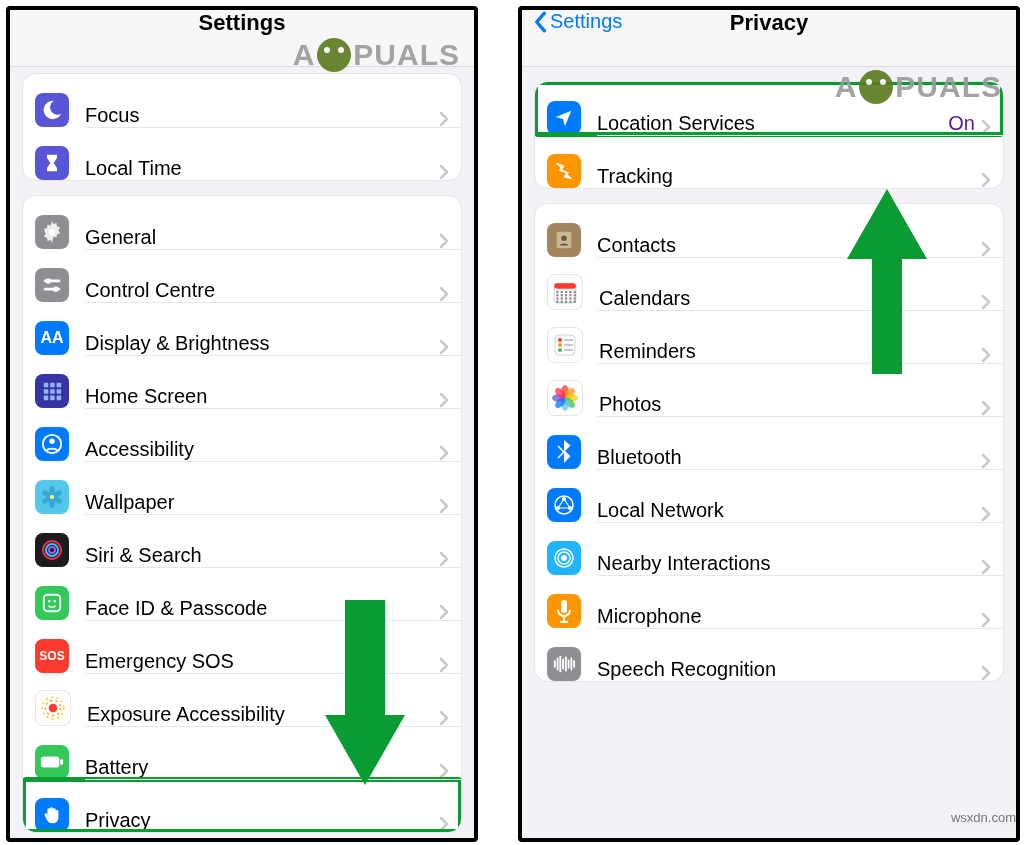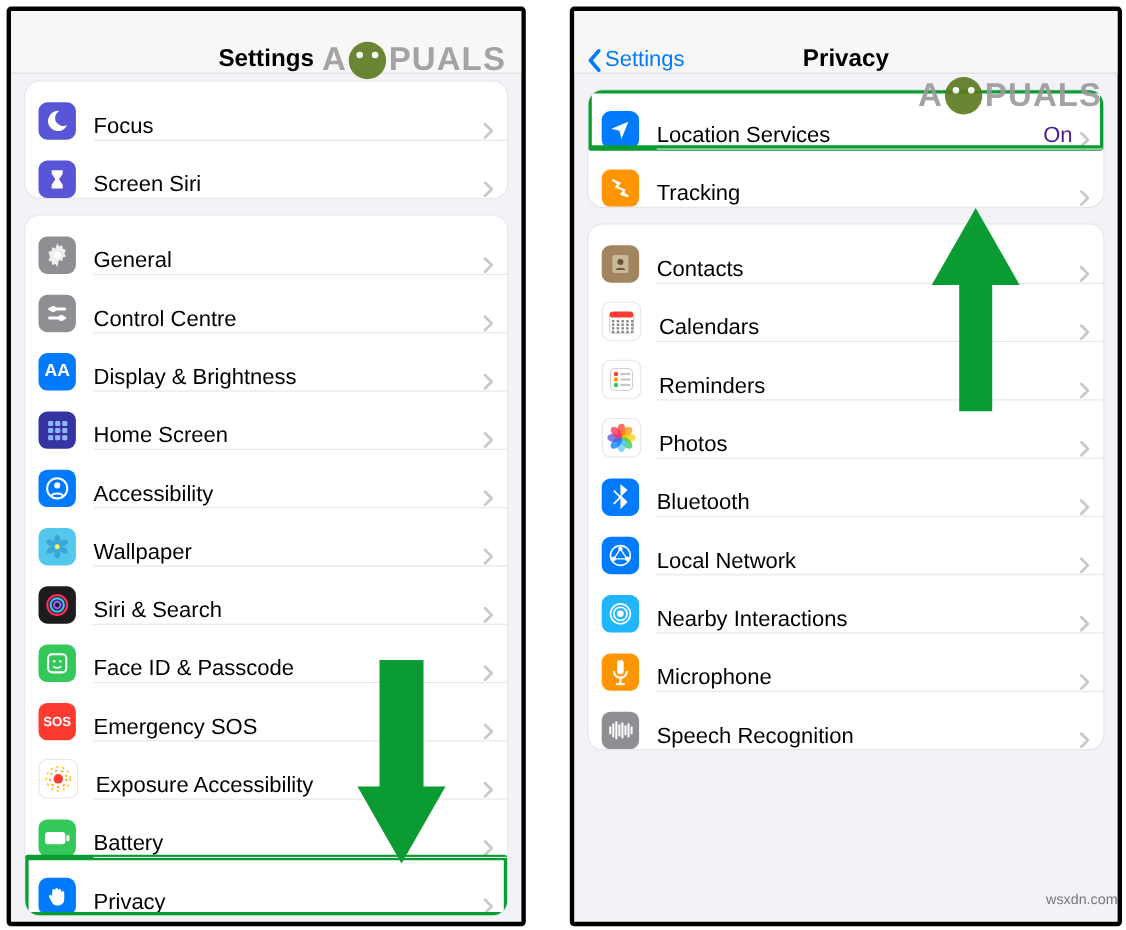--- a/index.html
+++ b/index.html
@@ -1,20 +1,20 @@
 <!DOCTYPE html>
 <html><head>
 <meta charset="utf-8">
 <style>
   html,body{margin:0;padding:0;width:1024px;height:845px;background:#fff;font-family:-apple-system,"Helvetica Neue",Arial,sans-serif;color:#000;overflow:hidden}
   .stage{position:relative;width:1024px;height:845px}
   .phone{position:absolute;border:4px solid #000;border-radius:4px;background:#f2f2f7;overflow:hidden}
   .phone.left{left:6px;top:6px;width:464px;height:828px}
   .phone.right{left:518px;top:6px;width:494px;height:828px}
-  .navbar{height:56px;background:#f7f7f7cc;backdrop-filter:none;display:flex;align-items:flex-end;justify-content:center;position:relative;border-bottom:1px solid #dcdcdc}
+  .navbar{height:56px;background:#f7f7f7cc;backdrop-filter:none;display:flex;align-items:flex-start;justify-content:center;position:relative;border-bottom:1px solid #dcdcdc}
   .navbar .title{font-weight:600;font-size:22px}
   .navbar .back{position:absolute;left:10px;display:flex;align-items:center;color:#007aff;font-size:20px}
   .navbar .back svg{margin-right:2px}
   .group{margin:14px 12px;background:#fff;border-radius:14px;overflow:hidden;border:1px solid #e5e5ea}
   .group.first-left{margin-top:6px}
   .row{display:flex;align-items:flex-end;height:53px;padding:0 12px;position:relative}
   .row + .row::before{content:"";position:absolute;left:62px;right:0;top:0;height:1px;background:#e5e5ea}
   .row .icon{width:34px;height:34px;border-radius:8px;flex:0 0 34px;display:flex;align-items:center;justify-content:center;margin-right:16px}
   .row .label{flex:1;font-size:20px}
   .row .value{color:#4c1d95;font-size:20px;margin-right:6px}
@@ -54,21 +54,21 @@
                 <path d="M2 2l6 6-6 6" stroke="#c7c7cc" stroke-width="2.5" fill="none" stroke-linecap="round" stroke-linejoin="round"></path>
               </svg>
             </span>
           </div>
           <div class="row">
             <span class="icon" style="background:#5856d6">
               <svg width="20" height="22" viewBox="0 0 24 24">
                 <path fill="#fff" d="M6 2h12v4l-4 6 4 6v4H6v-4l4-6-4-6z"></path>
               </svg>
             </span>
-            <span class="label">Screen Siri</span>
+            <span class="label">Local Time</span>
             <span class="chev">
               <svg width="10" height="16" viewBox="0 0 10 16">
                 <path d="M2 2l6 6-6 6" stroke="#c7c7cc" stroke-width="2.5" fill="none" stroke-linecap="round" stroke-linejoin="round"></path>
               </svg>
             </span>
           </div>
         </div>
         <div class="group">
           <div class="row">
             <span class="icon" style="background:#8e8e93">

